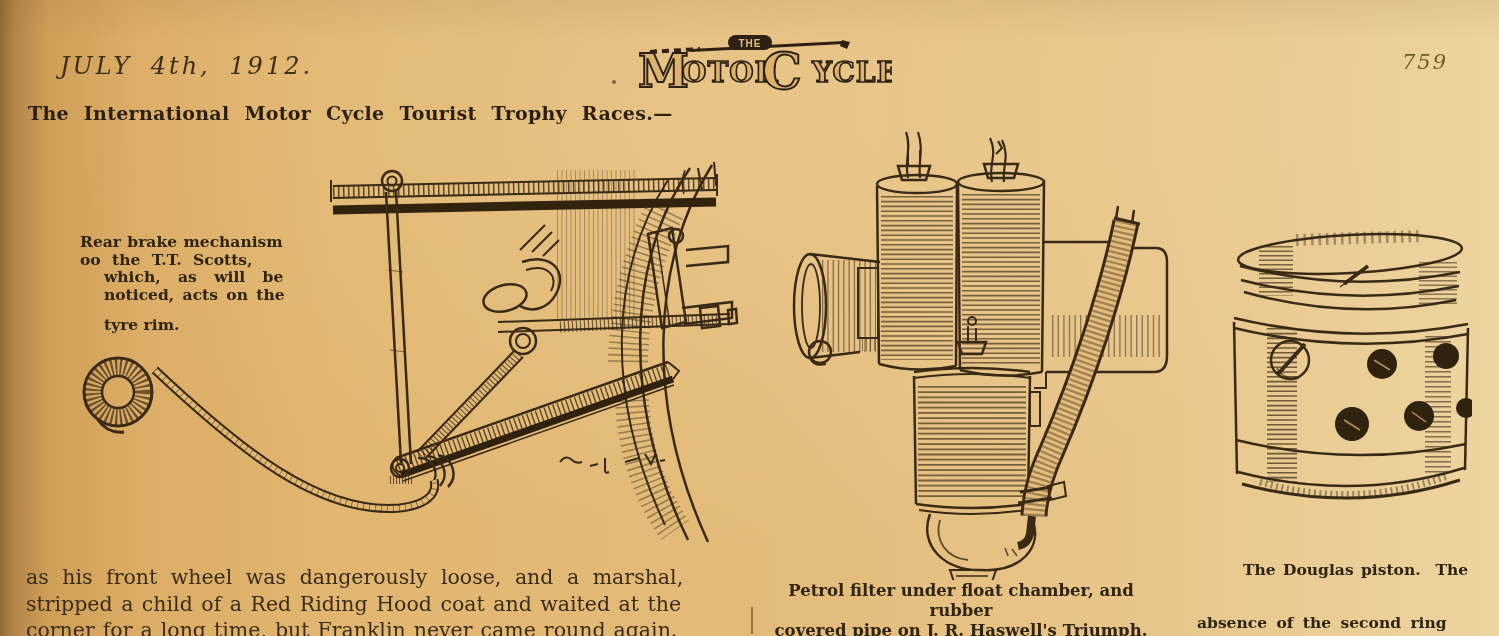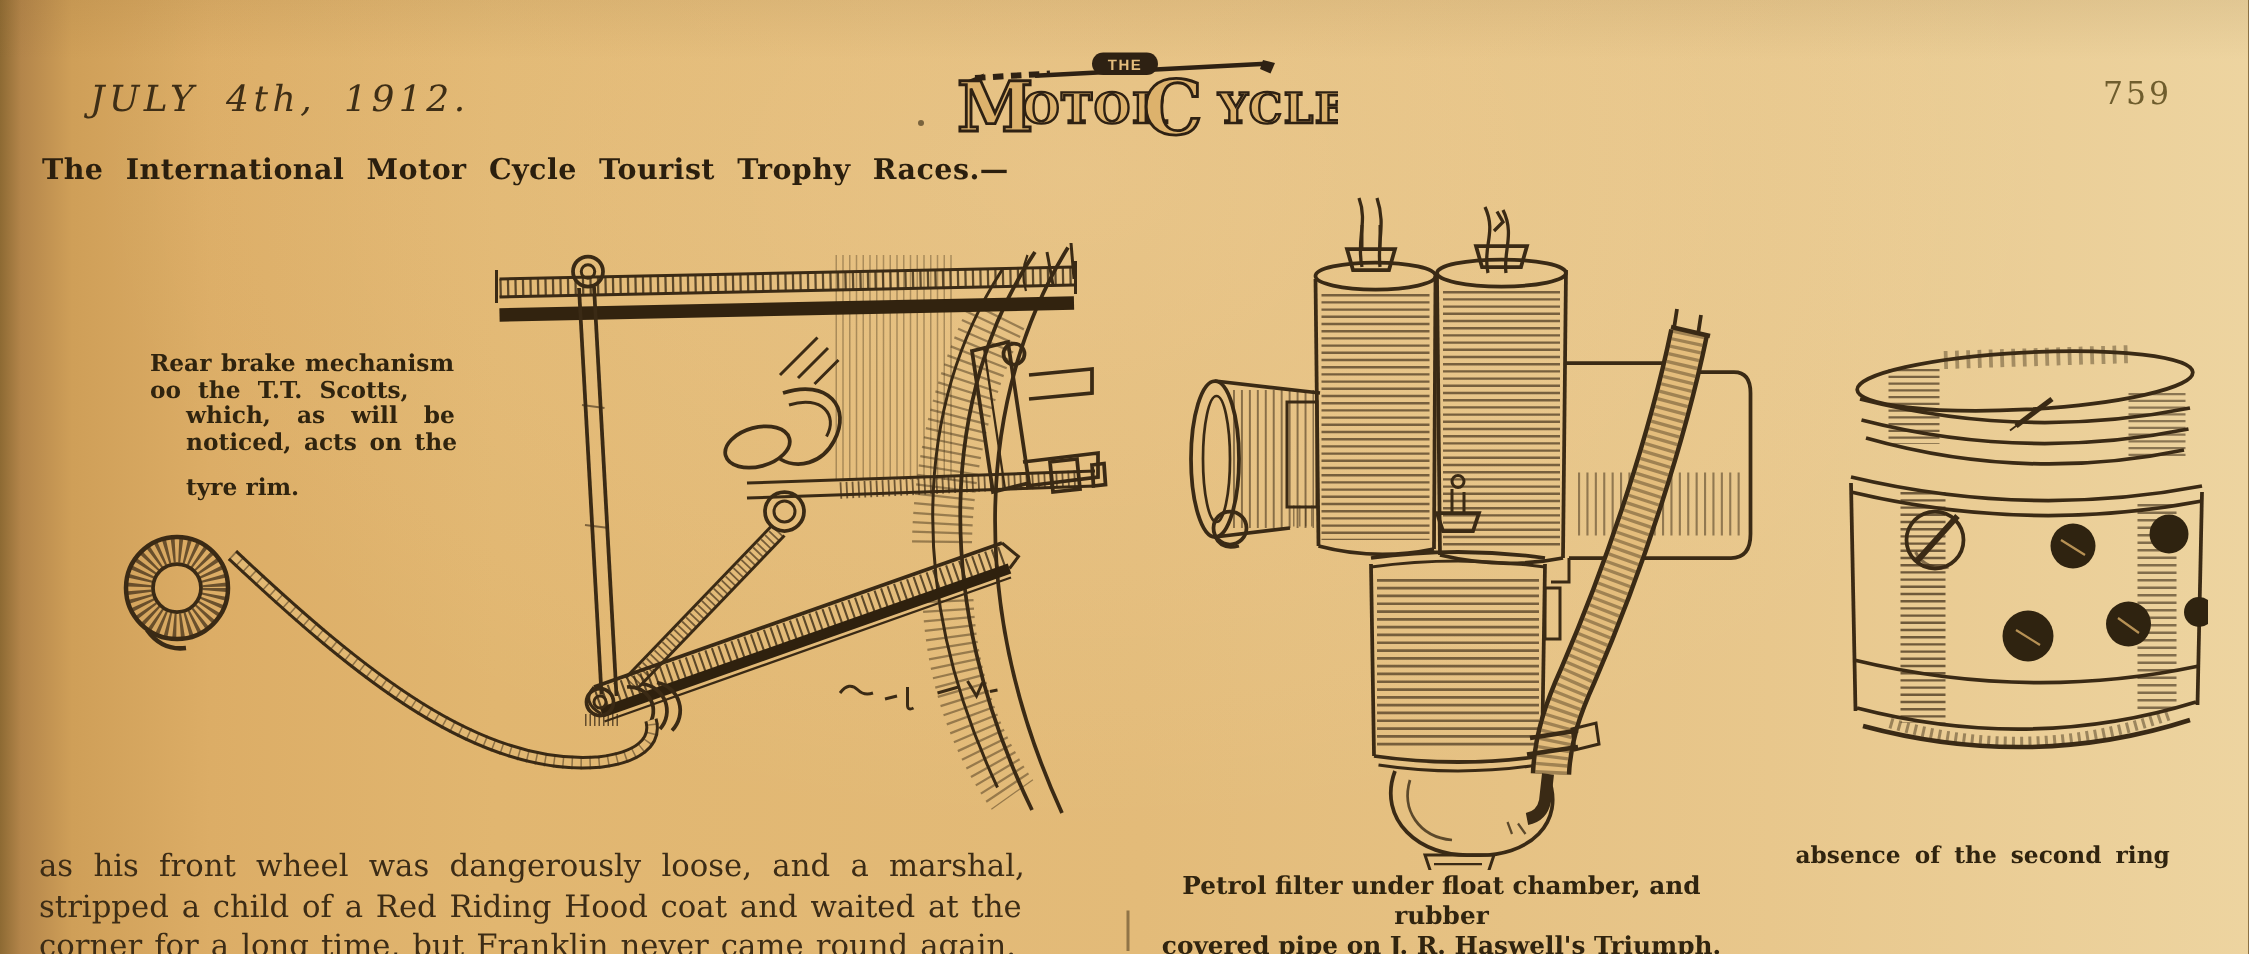--- a/index.html
+++ b/index.html
@@ -17,38 +17,38 @@
     background:radial-gradient(ellipse at 48% 18%, rgba(255,240,205,.18), rgba(0,0,0,0) 60%),
                linear-gradient(to bottom, rgba(120,85,35,.10), rgba(0,0,0,0) 40px);
     pointer-events:none;
   }
   .abs{position:absolute;}
   .issue-date{
     left:60px;top:52px;font-size:24px;font-style:italic;
     letter-spacing:3px;word-spacing:8px;color:#3e2e16;
   }
   .page-number{
-    left:1402px;top:50px;font-size:21px;
+    left:1402px;top:50px;font-size:21px;font-style:italic;
     letter-spacing:2px;color:#6f5d2d;
   }
   .masthead{left:630px;top:28px;width:262px;height:66px;}
   .mast-bar{stroke:#2e2113;stroke-width:3;fill:none;}
   .mast-bar-dash{stroke:#2e2113;stroke-width:4;fill:none;stroke-dasharray:7 5;}
   .mast-lozenge{fill:#2e2113;}
   .mast-the{font-family:"Liberation Sans", sans-serif;font-weight:bold;font-size:10px;fill:#e4bd7c;letter-spacing:1px;}
   .mast-cap{font-family:"DejaVu Serif", serif;font-weight:bold;font-size:46px;fill:#ddb26c;stroke:#2e2113;stroke-width:1.9px;}
   .mast-cap2{font-size:50px;}
   .mast-small{font-family:"DejaVu Serif", serif;font-weight:bold;font-size:28px;fill:#ddb26c;stroke:#2e2113;stroke-width:1.6px;letter-spacing:1px;}
   .mast-dot{left:612px;top:80px;width:4px;height:4px;background:#4a3a20;border-radius:50%;opacity:.7;}
   .headline{
     left:28px;top:102px;font-size:19px;font-weight:bold;
     word-spacing:8px;letter-spacing:.3px;color:#2b1f0e;
   }
   .fig-caption{font-weight:bold;color:#30240f;}
-  .cap-brake{left:100px;top:233px;width:238px;font-size:15.5px;line-height:17.5px;}
+  .cap-brake{left:80px;top:233px;width:238px;font-size:15.5px;line-height:17.5px;}
   .cap-brake .l1{margin-left:0;word-spacing:1px;}
   .cap-brake .l2{word-spacing:6px;}
   .cap-brake .l3{margin-left:24px;word-spacing:12px;}
   .cap-brake .l4{margin-left:24px;word-spacing:3px;}
   .cap-brake .l5{margin-left:24px;margin-top:13px;}
   .cap-carb{left:772px;top:581px;width:378px;font-size:16.5px;line-height:20px;text-align:center;}
   .cap-piston{left:1197px;top:526px;width:296px;font-size:15.5px;line-height:17.5px;white-space:pre-wrap;}
   .cap-piston .l1{text-indent:46px;word-spacing:2px;}
   .cap-piston .l2{word-spacing:4px;}
   .body-par{left:26px;top:564px;font-size:20.5px;color:#3c2c16;line-height:26.5px;}
@@ -321,20 +321,21 @@
       <circle cx="150" cy="134" r="15"></circle>
       <circle cx="214" cy="126" r="13"></circle>
       <circle cx="120" cy="194" r="17"></circle>
       <circle cx="187" cy="186" r="15"></circle>
       <circle cx="234" cy="178" r="10"></circle>
       <path d="M142 130 L158 140 M112 190 L128 200 M180 182 L194 192" stroke="#d9ad66" stroke-width="1.5" opacity="0.8"></path>
     </g>
   </svg>
 
   <div class="abs fig-caption cap-piston">
+    <div class="l1">The Douglas piston.  The</div>
     <div class="l2">absence of the second ring</div>
     
   </div>
 
   <div class="abs body-par">
     <div class="l1">as his front wheel was dangerously loose, and a marshal,</div>
     <div class="l2">stripped a child of a Red Riding Hood coat and waited at the</div>
     <div class="l3">corner for a long time, but Franklin never came round again.</div>
   </div>
 

